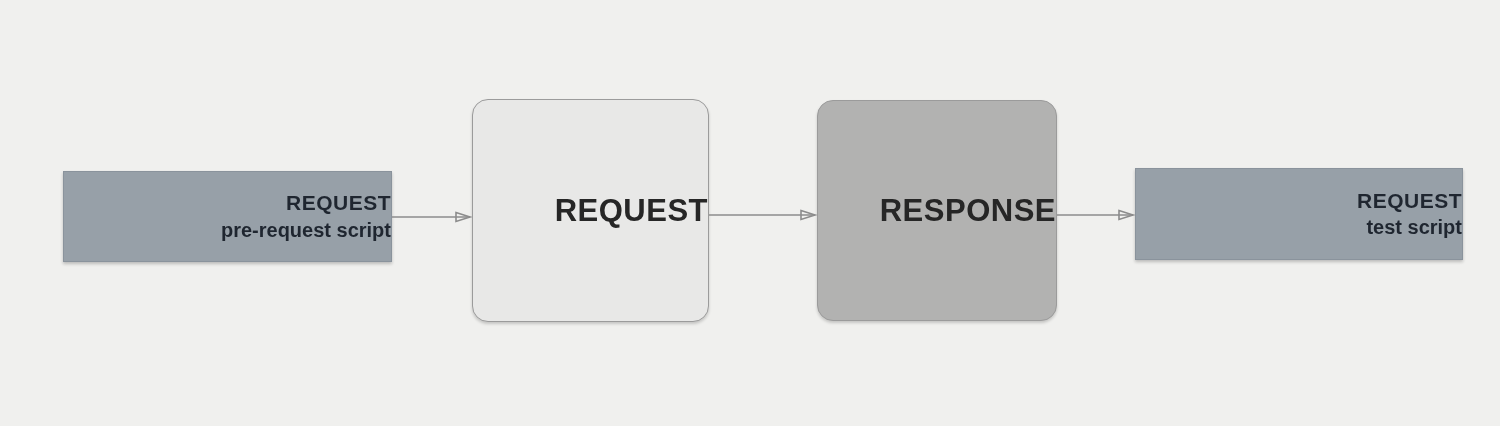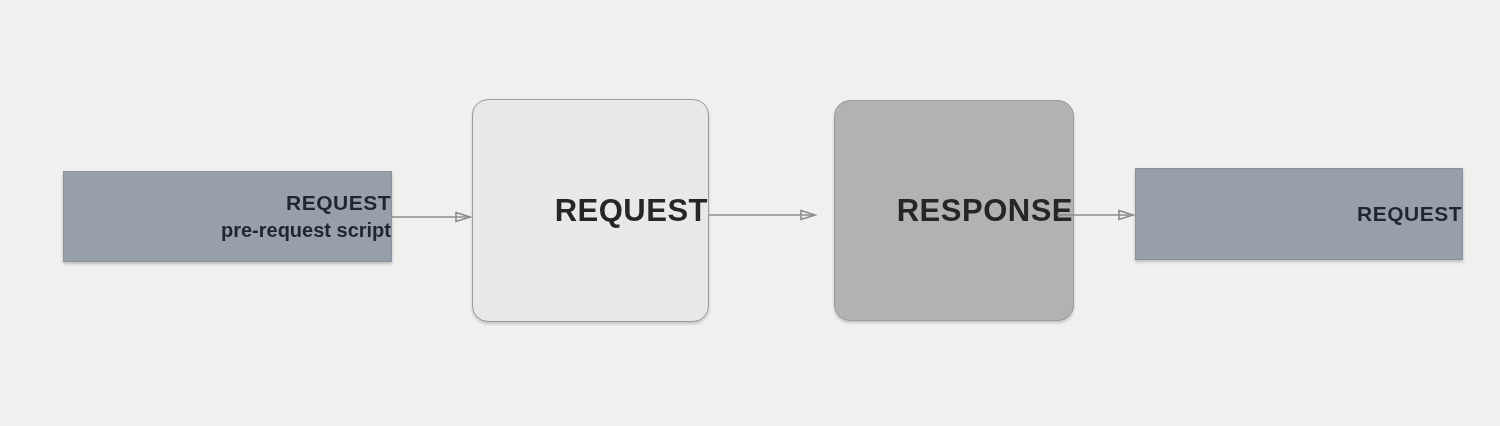--- a/index.html
+++ b/index.html
@@ -55,21 +55,21 @@
     font-weight: 600;
     line-height: 1.35;
   }
   .node-title-large {
     font-size: 31px;
     font-weight: 700;
     letter-spacing: 0.5px;
   }
   #node-pre-request { left: 63px;   top: 171px; width: 329px; height: 91px; }
   #node-request     { left: 472px;  top: 99px;  width: 237px; height: 223px; }
-  #node-response    { left: 834px;  top: 100px; width: 240px; height: 221px; }
+  #node-response    { left: 817px;  top: 100px; width: 240px; height: 221px; }
   #node-test        { left: 1135px; top: 168px; width: 328px; height: 92px; }
   .connector {
     position: absolute;
     overflow: visible;
   }
   #arrow-1 { left: 392px;  top: 207px; }
   #arrow-2 { left: 709px;  top: 205px; }
   #arrow-3 { left: 1057px; top: 205px; }
   .connector line, .connector path {
     stroke: #8c8c8c;
@@ -105,15 +105,16 @@
     <div class="node-title-large">RESPONSE</div>
   </div>
 
   <svg id="arrow-3" class="connector" width="78" height="20">
     <line x1="0" y1="10" x2="76" y2="10"></line>
     <path d="M 62 5.5 L 76 10 L 62 14.5 Z"></path>
   </svg>
 
   <div id="node-test" class="node slate">
     <div class="node-title-small">REQUEST</div>
+    <div class="node-subtitle">test script</div>
   </div>
 
 </div>
 
 </body></html>

